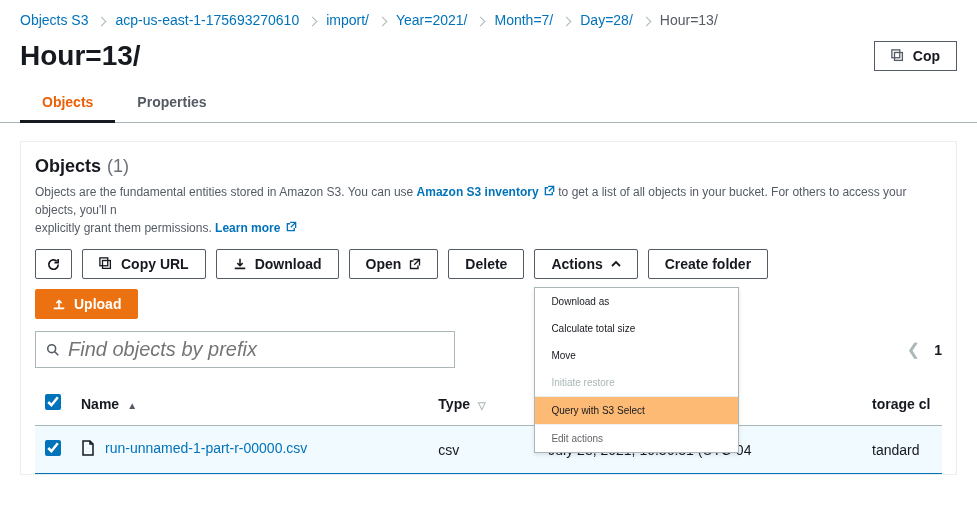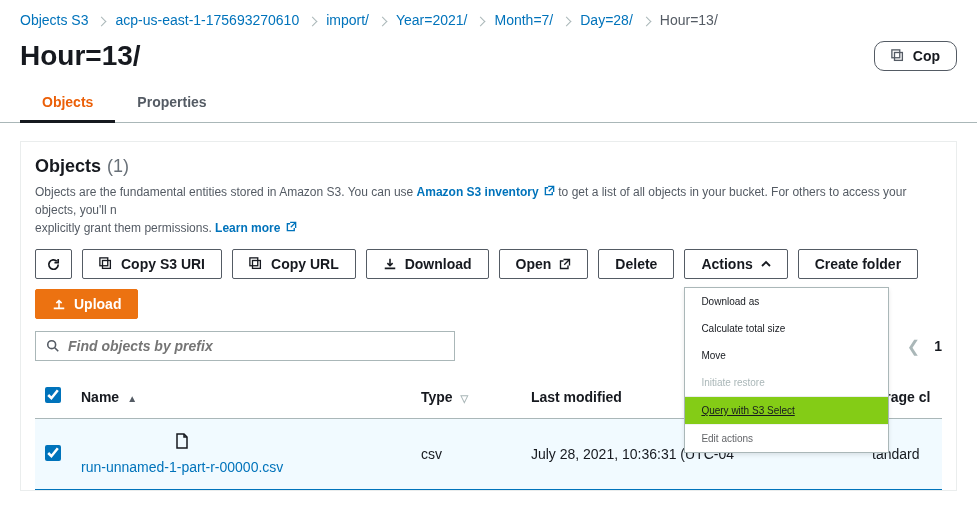--- a/index.html
+++ b/index.html
@@ -32,40 +32,40 @@
 
   
   .toolbar { display:flex; flex-wrap:wrap; gap:10px; margin-bottom:10px;}
   .btn { background:#fff; border:1px solid #545b64; padding:6px 16px; font-size:14px; font-weight:700; color:#16191f; cursor:pointer; display:inline-flex; align-items:center; gap:8px; border-radius:2px;}
   .btn.icon-only { padding:6px 10px;}
   .btn.upload { background:#ec7211; border-color:#ec7211; color:#fff;}
 
   
   .row2 { display:flex; justify-content:space-between; align-items:center; margin-bottom:0;}
   .search { border:1px solid #aab7b8; display:flex; align-items:center; padding:6px 10px; width:420px; gap:8px;}
-  .search input { border:none; outline:none; flex:1; font-size:14px; font-style:italic; color:#687078;font-weight:bold;}
+  .search input { border:none; outline:none; flex:1; font-size:20px; font-style:italic; color:#687078;}
   .pager { display:flex; align-items:center; gap:14px; color:#545b64; }
   .pager .pg-btn { color:#aab7b8; cursor:pointer; font-size:16px;}
   .pager .pg-num { font-weight:700; color:#16191f;}
 
   
   table { width:100%; border-collapse:collapse; margin-top:14px;}
   th { text-align:left; font-size:14px; font-weight:700; padding:12px 10px; border-bottom:1px solid #aab7b8; white-space:nowrap;}
   th .sort { font-size:10px; color:#545b64; margin-left:8px;}
   td { padding:14px 10px; border-top:1px solid #eaeded; font-size:14px; vertical-align:middle;}
   tr.sel td { background:#f1faff; border-top-color:#0073bb; border-bottom:1px solid #0073bb;}
   td .fname { color:#0073bb; cursor:pointer;}
   .check { width:36px; text-align:center;}
   input[type=checkbox]{ width:16px; height:16px; accent-color:#0073bb;}
 
   
   .actions-wrap { position:relative; }
   .menu { position:absolute; top:38px; left:0; background:#fff; border:1px solid #aab7b8; width:205px; box-shadow:0 2px 4px rgba(0,0,0,.1); z-index:10;}
   .menu-item { padding:8px 16px; cursor:pointer; font-size:10px;}
-  .menu-item:hover, .menu-item.hl { background:#84cc16;text-decoration:underline;}
+  .menu-item:hover, .menu-item.hl { background:#fdba74;}
   .menu-item.disabled { color:#aab7b8; cursor:default;}
 
   
   svg { display:block; }
 </style>
 </head>
 <body>
 
 <nav class="breadcrumb">
   <span class="crumb">Objects S3</span>
@@ -79,21 +79,21 @@
   <span class="crumb">Month=7/</span>
   <span class="sep"><i class="chev"></i></span>
   <span class="crumb">Day=28/</span>
   <span class="sep"><i class="chev"></i></span>
   <span class="crumb current">Hour=13/</span>
 </nav>
 
 <div class="page-head">
   <h1 class="page-title">Hour=13/</h1>
   <div class="head-actions">
-    <button class="btn" style="border-radius:10px;">
+    <button class="btn" style="border-radius:0;">
       <svg width="14" height="14" viewBox="0 0 16 16">
           <rect x="4" y="4" width="9" height="9" fill="none" stroke="#545b64" stroke-width="1.5"></rect>
           <rect x="1" y="1" width="9" height="9" fill="none" stroke="#545b64" stroke-width="1.5"></rect>
         </svg>
       <span>Cop</span>
     </button>
   </div>
 </div>
 
 <div class="tabs">
@@ -115,27 +115,20 @@
       <svg class="ext-icon" width="11" height="11" viewBox="0 0 16 16">
           <path d="M6 2h8v8M14 2L7 9M12 10v4H2V4h4" fill="none" stroke="#0073bb" stroke-width="2"></path>
         </svg></span>
   </p>
 
   <div class="toolbar">
     <button class="btn icon-only">
       <svg width="15" height="15" viewBox="0 0 16 16">
           <path d="M13 8a5 5 0 1 1-1.5-3.5M13 2v4h-4" fill="none" stroke="#16191f" stroke-width="1.8"></path>
         </svg>
-    </button>
-    <button class="btn">
-      <svg width="14" height="14" viewBox="0 0 16 16">
-          <rect x="4" y="4" width="9" height="9" fill="none" stroke="#16191f" stroke-width="1.5"></rect>
-          <rect x="1" y="1" width="9" height="9" fill="none" stroke="#16191f" stroke-width="1.5"></rect>
-        </svg>
-      <span>Copy S3 URI</span>
     </button>
     <button class="btn">
       <svg width="14" height="14" viewBox="0 0 16 16">
           <rect x="4" y="4" width="9" height="9" fill="none" stroke="#16191f" stroke-width="1.5"></rect>
           <rect x="1" y="1" width="9" height="9" fill="none" stroke="#16191f" stroke-width="1.5"></rect>
         </svg>
       <span>Copy URL</span>
     </button>
     <button class="btn">
       <svg width="14" height="14" viewBox="0 0 16 16">
@@ -203,21 +196,21 @@
         <th><span>Name</span><span class="sort">▲</span></th>
         <th style="width:110px;"><span>Type</span><span class="sort" style="color:#aab7b8;">▽</span></th>
         <th><span>Last modified</span></th>
         <th style="width:80px;"><span>torage cl</span></th>
       </tr>
     </thead>
     <tbody>
       <tr class="sel">
         <td class="check"><input type="checkbox" checked="" style=""></td>
         <td>
-          <span style="display:inline-flex;align-items:center;gap:10px;flex-direction:column;">
+          <span style="display:inline-flex;align-items:center;gap:10px;">
             <svg width="14" height="16" viewBox="0 0 14 16">
                 <path d="M2 1h7l3 3v11H2z" fill="none" stroke="#16191f" stroke-width="1.5"></path>
                 <path d="M9 1v3h3" fill="none" stroke="#16191f" stroke-width="1.5"></path>
               </svg>
             <span class="fname">run-unnamed-1-part-r-00000.csv</span>
           </span>
         </td>
         <td>csv</td>
         <td>July 28, 2021, 10:36:31 (UTC-04</td>
         <td>tandard</td>

